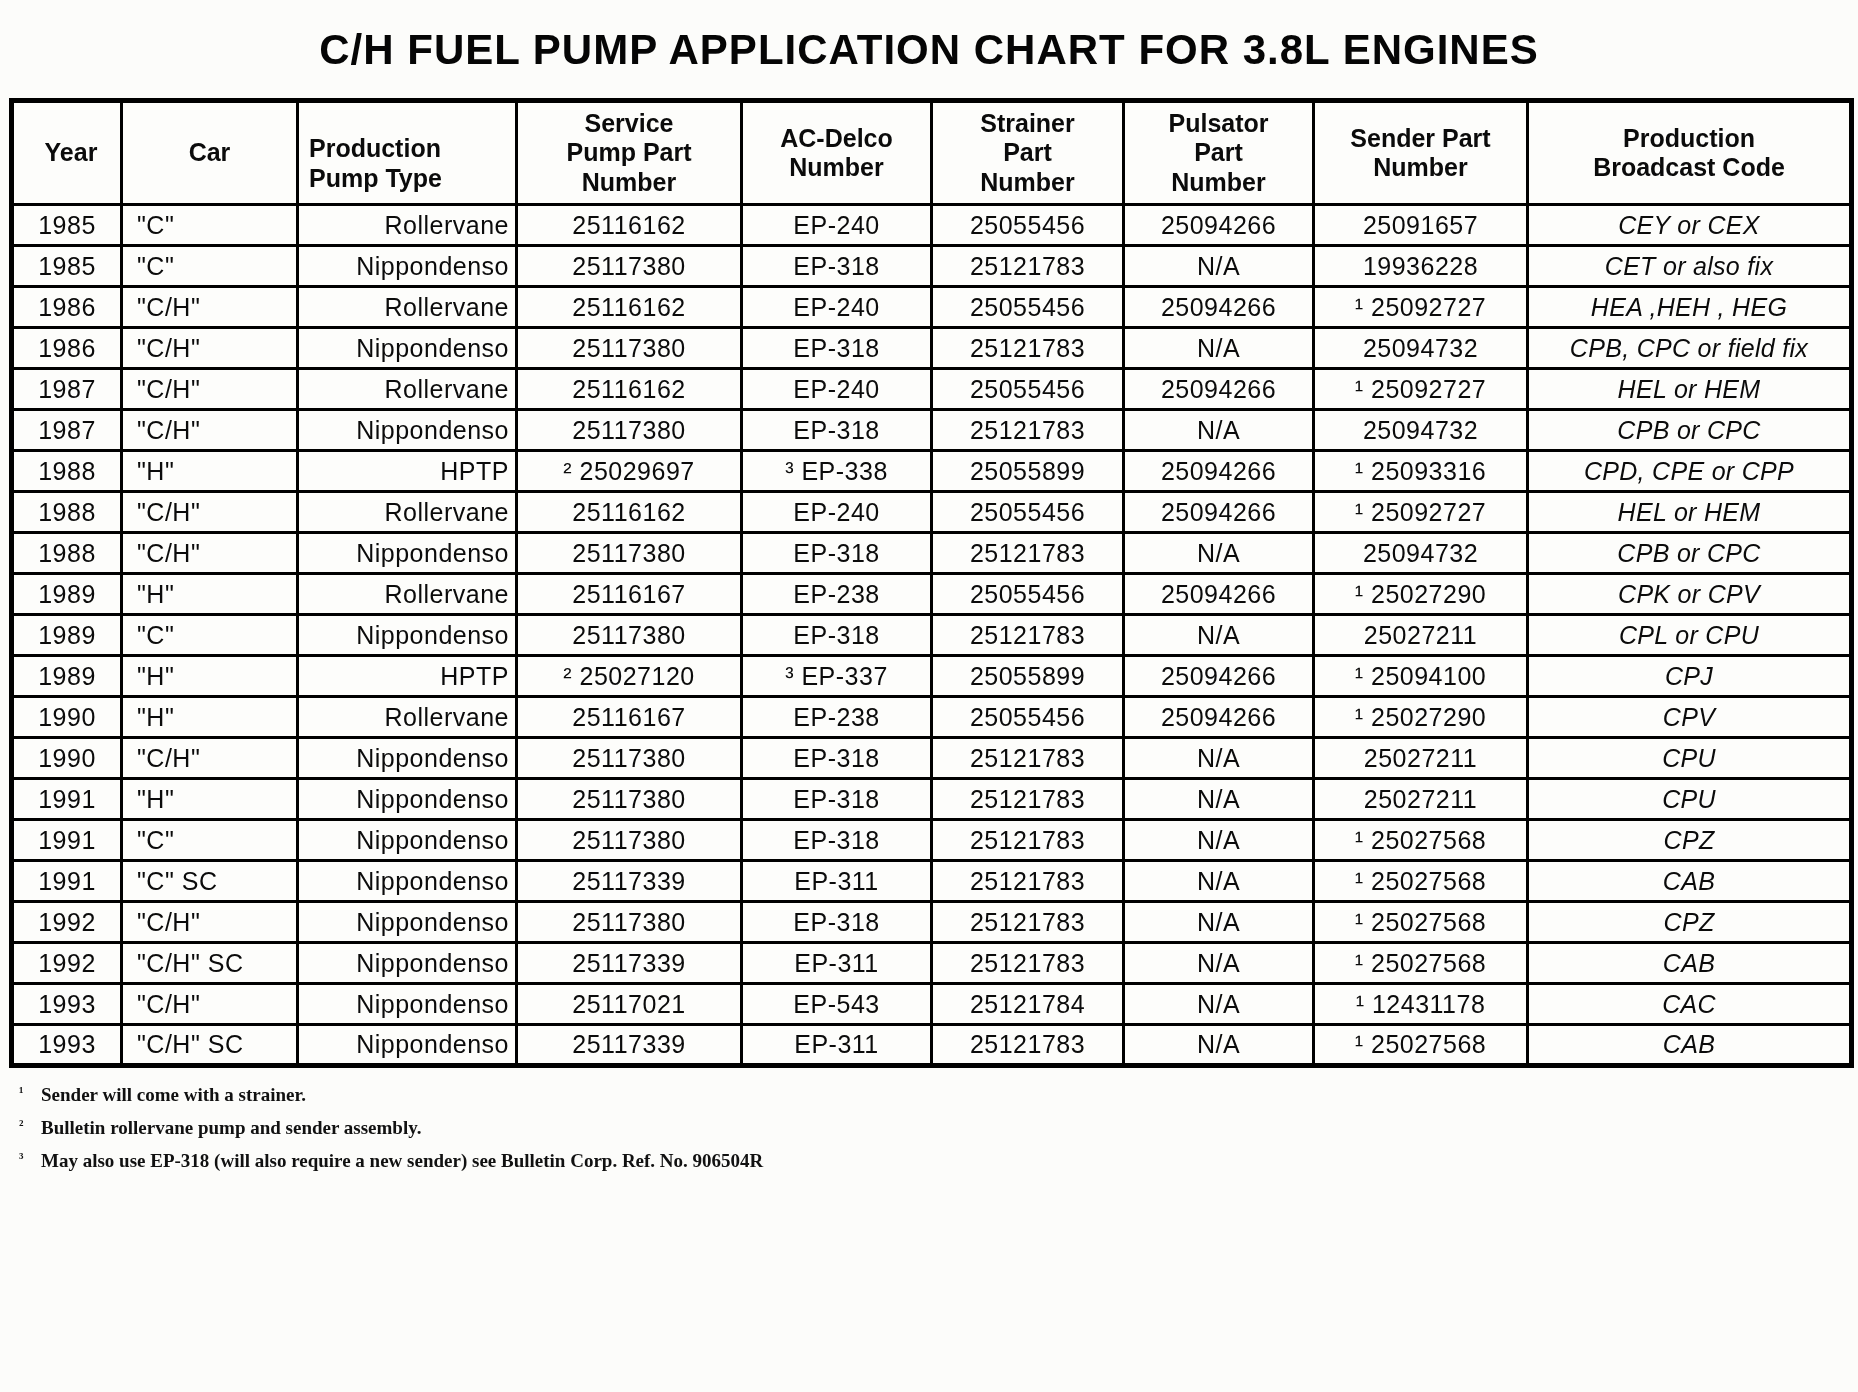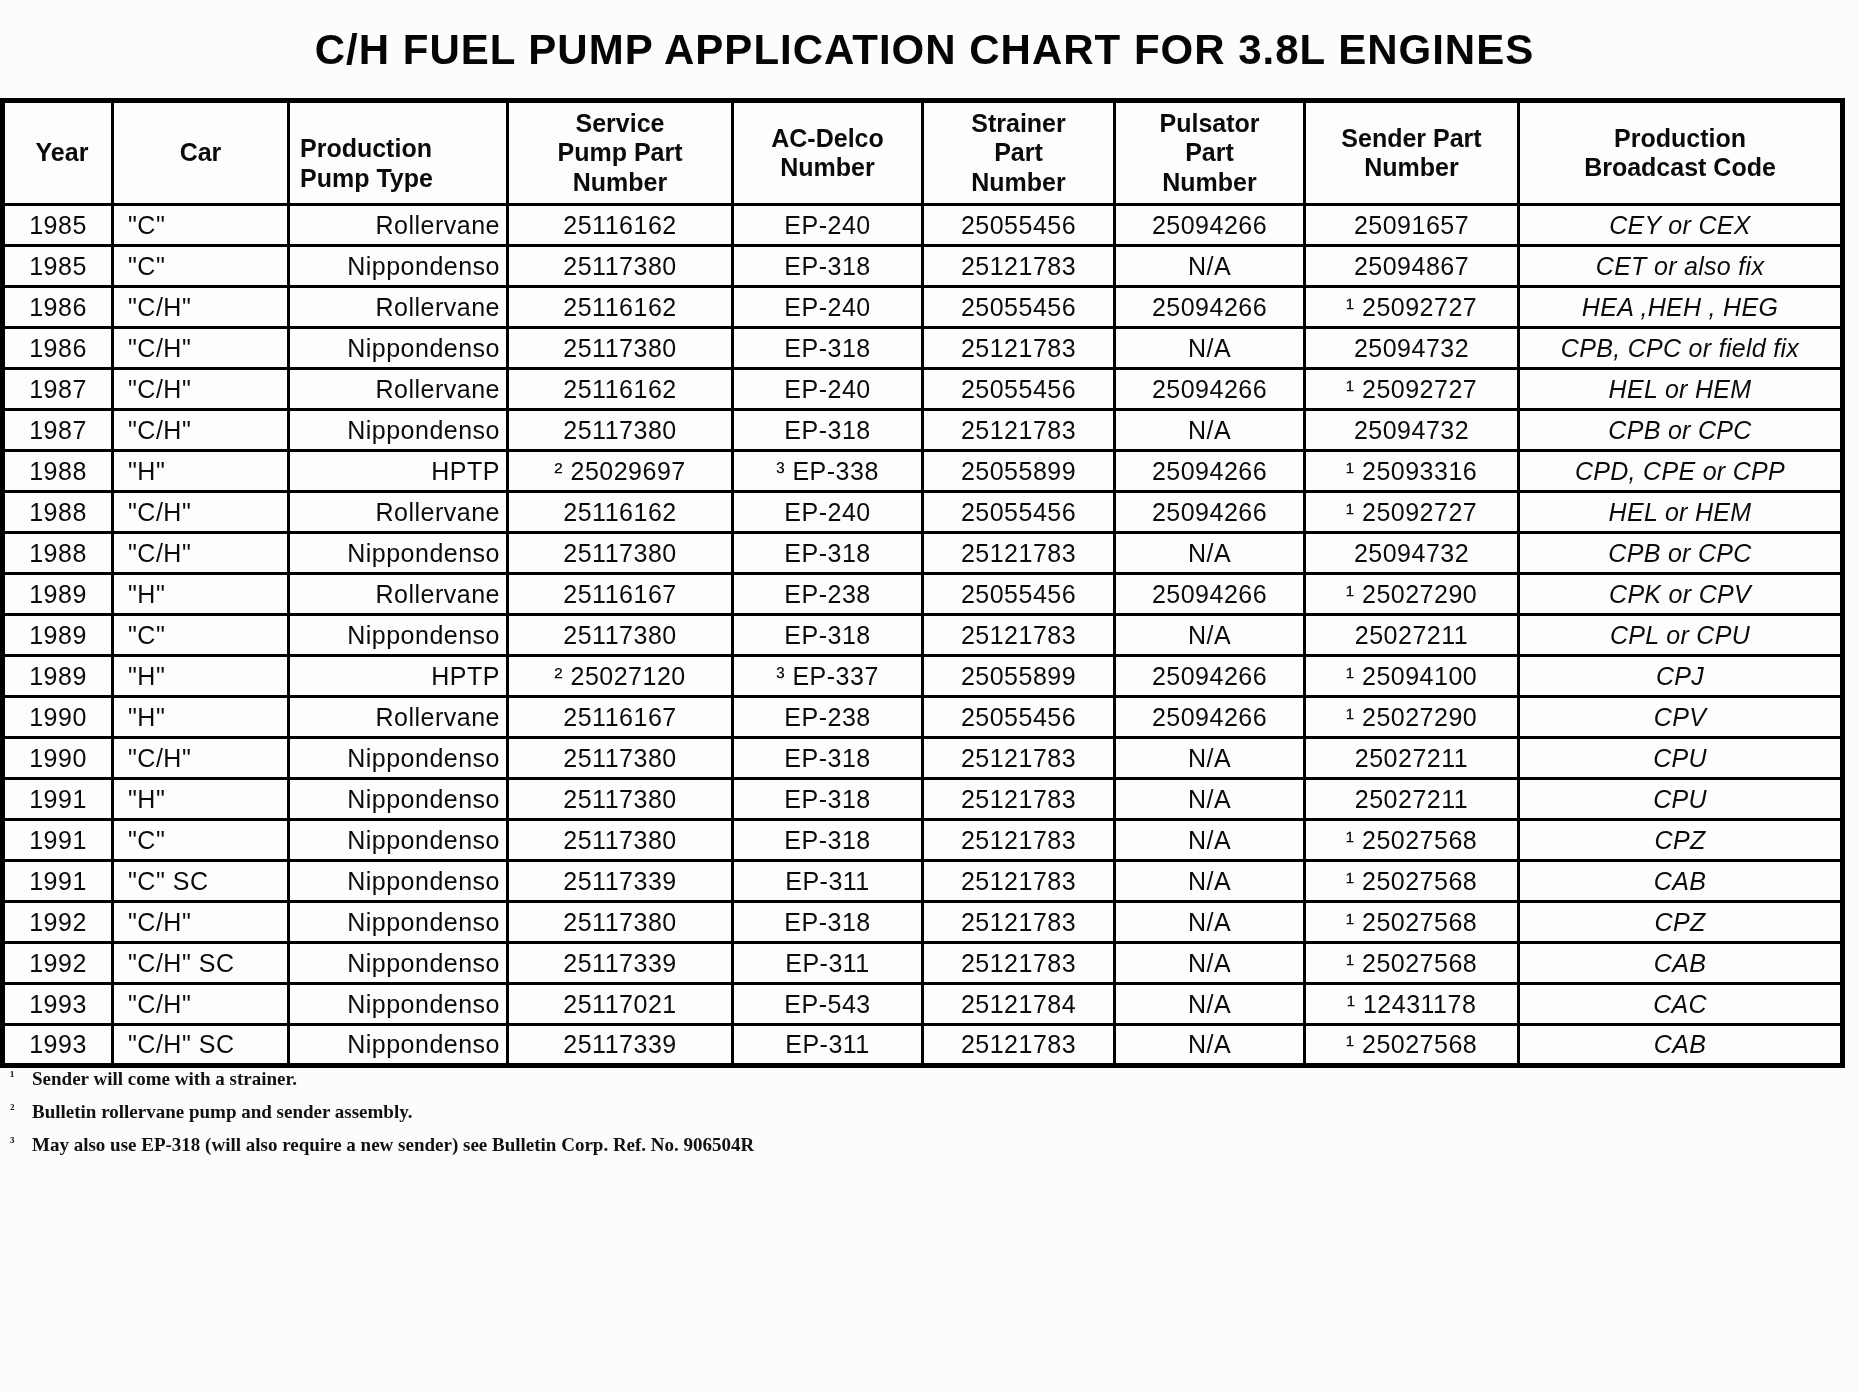--- a/index.html
+++ b/index.html
@@ -3,21 +3,21 @@
 <meta charset="utf-8">
 <style>
   * { margin: 0; padding: 0; box-sizing: border-box; }
   html, body {
     width: 1858px; height: 1392px;
     background: #fcfcfa;
     color: #0b0b0b;
     font-family: "Liberation Sans", sans-serif;
     overflow: hidden;
   }
-  .page { padding: 12px 9px 0 0; }
+  .page { padding: 12px 9px 0 9px; }
 
   .title {
     text-align: center;
     font-size: 42px;
     font-weight: 700;
     letter-spacing: 1px;
     margin: 14px 0 24px 0;
     color: #050505;
   }
 
@@ -50,20 +50,21 @@
     text-align: center;
     padding: 2px 6px;
     font-weight: 400;
     letter-spacing: 0.5px;
   }
   tbody td:nth-child(2) { text-align: left; padding-left: 14px; }
   tbody td:nth-child(3) { text-align: right; padding-left: 10px; }
   tbody td:nth-child(9) { letter-spacing: 0.3px; font-style: italic; }
 
   .footnotes {
+    margin-top: 16px;
     padding-left: 10px;
     font-family: "Liberation Serif", serif;
     font-weight: 700;
     font-size: 19px;
     color: #111;
   }
   .footnote { margin-bottom: 11px; }
   .footnote .marker {
     display: inline-block;
     width: 22px;
@@ -126,21 +127,21 @@
           <td>CEY or CEX</td>
         </tr>
         <tr>
           <td>1985</td>
           <td>"C"</td>
           <td>Nippondenso</td>
           <td>25117380</td>
           <td>EP-318</td>
           <td>25121783</td>
           <td>N/A</td>
-          <td>25094867</td>
+          <td>19936228</td>
           <td>CET or also fix</td>
         </tr>
         <tr>
           <td>1986</td>
           <td>"C/H"</td>
           <td>Rollervane</td>
           <td>25116162</td>
           <td>EP-240</td>
           <td>25055456</td>
           <td>25094266</td>

